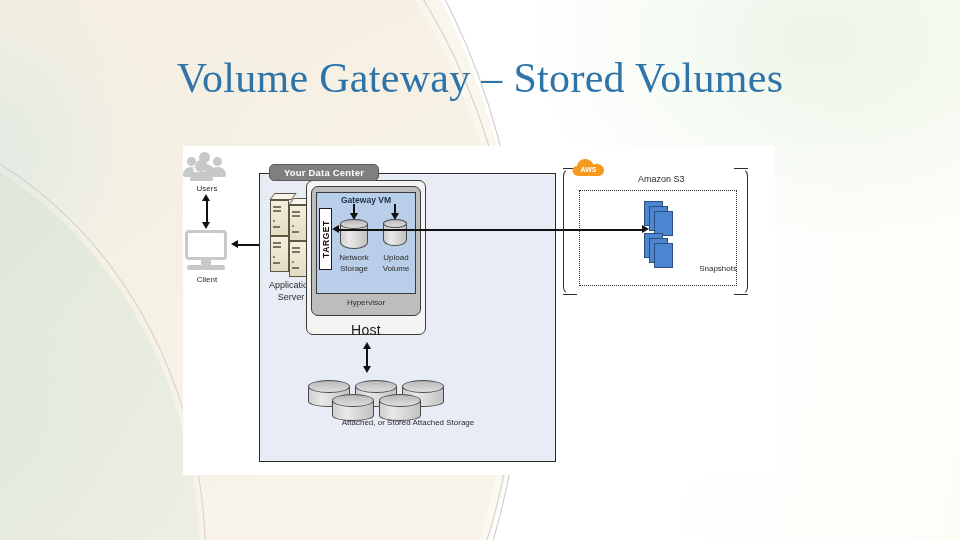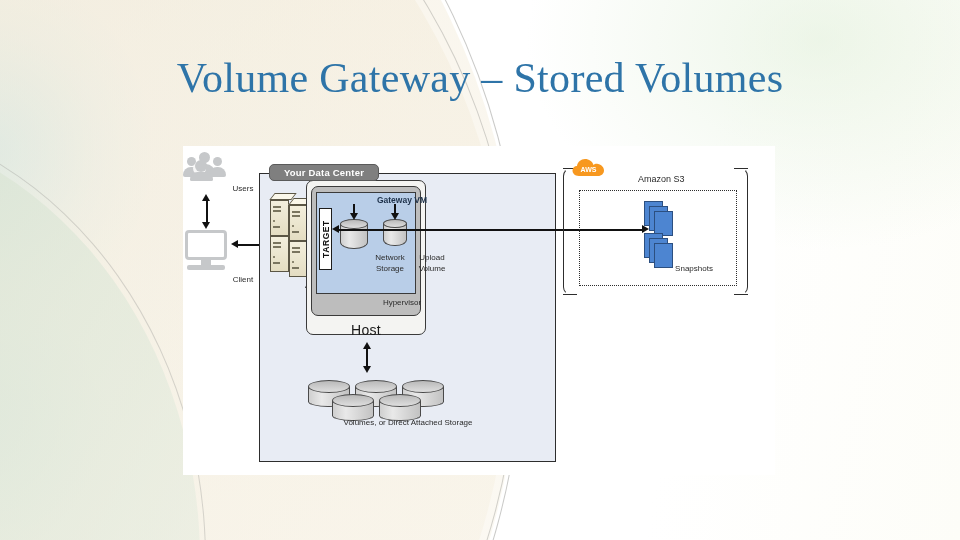--- a/index.html
+++ b/index.html
@@ -89,21 +89,21 @@
     left: 183px; top: 146px;
     width: 592px; height: 329px;
     background: #ffffff;
     z-index: 15;
     overflow: hidden;
     font-family: "Liberation Sans", sans-serif;
   }
   #diagram * { position: absolute; }
 
   .lbl { color: #2b2b2b; white-space: nowrap; font-size: 8px; line-height: 1.15; }
-  .lbl.c { text-align: center; margin-left: 36px; }
+  .lbl.c { text-align: center; }
 
   
   .user-head { background: #c6c8ca; border-radius: 50%; }
   .user-body { background: #c6c8ca; }
 
   
   .mon-outer { border: 3.5px solid #c6c8ca; border-radius: 4px; background: #fff; }
   .mon-neck  { background: #c6c8ca; }
   .mon-base  { background: #c6c8ca; border-radius: 2px; }
 
@@ -198,21 +198,21 @@
   #s3-bracket {
     left: 380px; top: 22px; width: 185px; height: 127px;
     border: 1.4px solid #2d2d2d; border-radius: 8px;
     border-top-color: transparent; border-bottom-color: transparent;
   }
   #s3-label { left: 455px; top: 28px; font-size: 9px; color: #2b2b2b; }
   #s3-dotted {
     left: 396px; top: 44px; width: 158px; height: 96px;
     border: 1.4px dotted #2d2d2d;
   }
-  #snap-label { left: 396px; top: 118px; width: 158px; text-align: center; font-size: 8px; color: #2b2b2b; }
+  #snap-label { left: 396px; top: 118px; width: 158px; text-align: right; font-size: 8px; color: #2b2b2b; }
   .doc { background: #4d85d1; border: 1px solid #2c4f80; }
 
   
   #san-caption {
     left: 80px; top: 272px; width: 290px;
     text-align: center; font-size: 8px; color: #2b2b2b; line-height: 1.35;
   }
 </style>
 </head>
 <body>
@@ -359,21 +359,21 @@
       <div class="cyl-body" style="left:172px; top:241px; width:42px; height:20px;"></div>
       <div class="cyl-top" style="left:172px; top:234px; width:42px; height:13px;"></div>
       <div class="cyl-body" style="left:219px; top:241px; width:42px; height:20px;"></div>
       <div class="cyl-top" style="left:219px; top:234px; width:42px; height:13px;"></div>
       <div class="cyl-body" style="left:149px; top:255px; width:42px; height:20px;"></div>
       <div class="cyl-top" style="left:149px; top:248px; width:42px; height:13px;"></div>
       <div class="cyl-body" style="left:196px; top:255px; width:42px; height:20px;"></div>
       <div class="cyl-top" style="left:196px; top:248px; width:42px; height:13px;"></div>
     </div>
     <div id="san-caption">
-      <div style="position:static;">Volumes, or Direct Attached Storage</div>
+      <div style="position:static;">Attached, or Stored Attached Storage</div>
     </div>
 
     <div id="s3-bracket"></div>
 
     <div style="left:380px; top:22px; width:14px; height:1.4px; background:#2d2d2d;"></div>
     <div style="left:380px; top:147.6px; width:14px; height:1.4px; background:#2d2d2d;"></div>
     <div style="left:551px; top:22px; width:14px; height:1.4px; background:#2d2d2d;"></div>
     <div style="left:551px; top:147.6px; width:14px; height:1.4px; background:#2d2d2d;"></div>
 
     <div id="aws-cloud">

